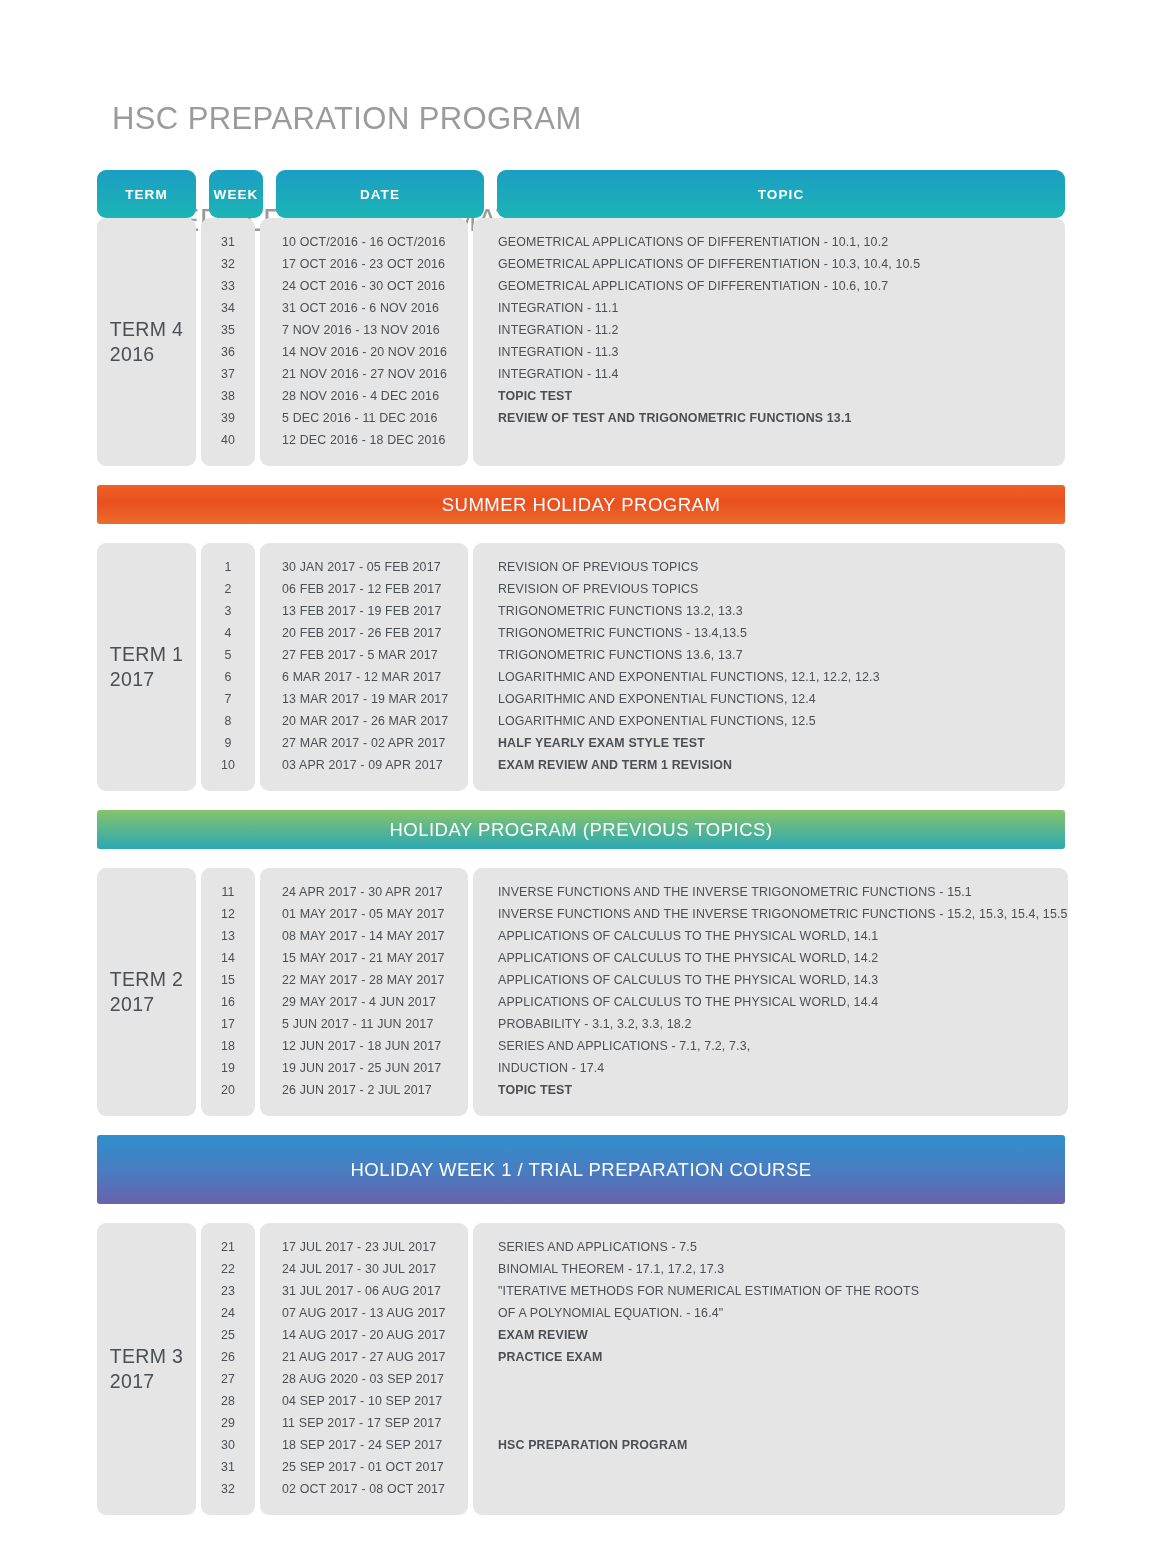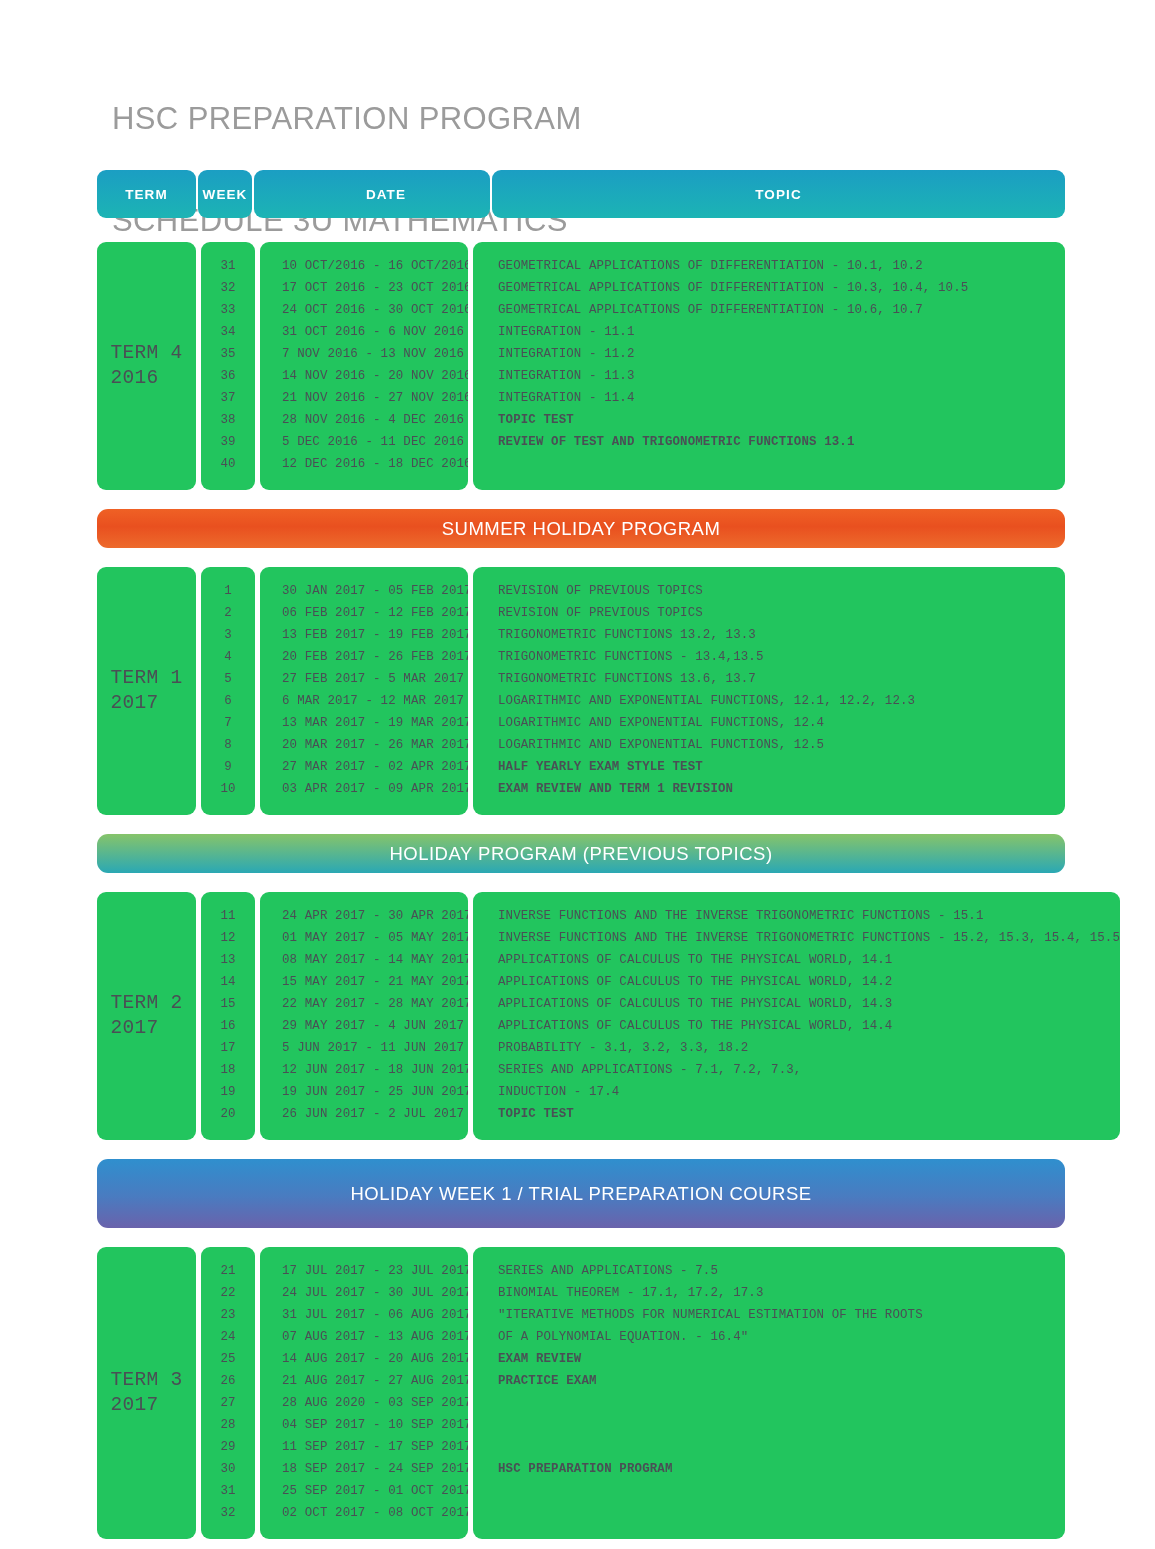--- a/index.html
+++ b/index.html
@@ -34,28 +34,27 @@
   .sheet {
     position: absolute;
     left: 97px;
     top: 170px;
     width: 968px;
   }
 
   
   .col-term  { width: 99px;  flex: 0 0 99px; }
   .col-week  { width: 54px;  flex: 0 0 54px; }
-  .col-date  { width: 208px; flex: 0 0 208px; padding-left: 28px; }
+  .col-date  { width: 208px; flex: 0 0 208px; }
   .col-topic { flex: 1 1 auto; }
 
   
   .head-row {
     display: flex;
-    gap: 2px;
-    margin-bottom: 24px;
+    gap: 13px;
   }
   .head-cell {
     background: linear-gradient(180deg, #1b9ec3 0%, #1cb4b4 100%);
     border-radius: 9px;
     height: 48px;
     display: flex;
     align-items: center;
     justify-content: center;
     color: #ffffff;
     font-size: 13.5px;
@@ -63,23 +62,22 @@
     letter-spacing: 1.1px;
   }
 
   
   .term-block {
     display: flex;
     gap: 5px;
     margin-bottom: 19px;
   }
   .panel {
-    background: #22c55e;
+    background: #e5e5e5;
     border-radius: 9px;
-    font-family: Liberation Mono, monospace;
   }
   .panel-term {
     display: flex;
     align-items: center;
     justify-content: center;
     padding: 14px 0;
   }
   .term-label {
     font-size: 19.5px;
     line-height: 25px;
@@ -101,21 +99,21 @@
     white-space: pre;
     overflow: hidden;
   }
   .panel-week .cellline { text-align: center; }
   .panel-date .cellline { text-align: left; padding-left: 22px; }
   .panel-topic .cellline { text-align: left; padding-left: 25px; }
   .cellline.bold { font-weight: 700; }
 
   
   .banner {
-    border-radius: 11px;
+    border-radius: 3px;
     color: #ffffff;
     display: flex;
     flex-direction: column;
     align-items: center;
     justify-content: center;
     text-align: center;
     margin-bottom: 19px;
     letter-spacing: 0.5px;
   }
   .banner-line {

